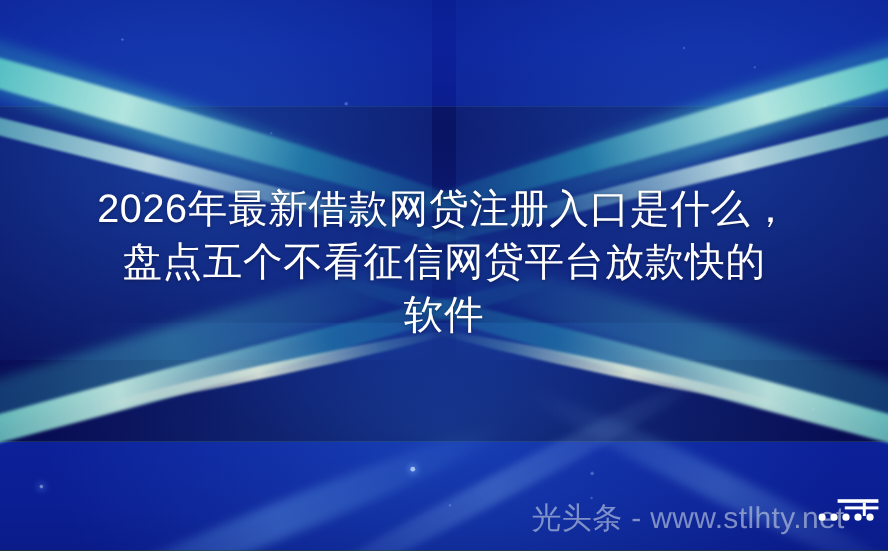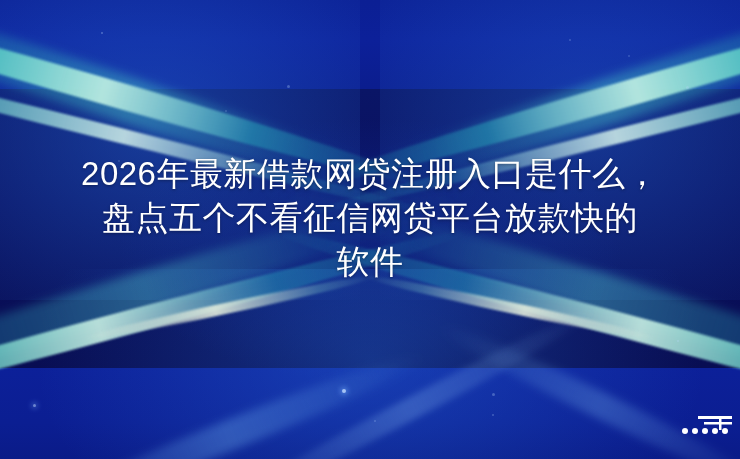--- a/index.html
+++ b/index.html
@@ -244,20 +244,21 @@
   <div class="particle" style="left:492px;top:393px;width:3px;height:3px;opacity:.30;"></div>
   <div class="particle" style="left:492px;top:414px;width:2px;height:2px;opacity:.28;"></div>
   <div class="particle" style="left:374px;top:420px;width:2px;height:2px;opacity:.25;"></div>
   <div class="particle" style="left:677px;top:340px;width:2px;height:2px;opacity:.30;"></div>
   <div class="particle" style="left:118px;top:160px;width:2px;height:2px;opacity:.18;"></div>
 
   <div id="headline">2026年最新借款网贷注册入口是什么，
 盘点五个不看征信网贷平台放款快的
 软件</div>
 
+  <div id="watermark">光头条 - www.stlhty.net</div>
 
   <svg id="wm-logo" viewBox="0 0 56 28">
     <rect x="16" y="1" width="34" height="3" fill="#ffffff"></rect>
     <rect x="22" y="7" width="28" height="2.5" fill="#ffffff"></rect>
     <rect x="37" y="4" width="2.5" height="11" fill="#ffffff"></rect>
     <circle cx="3" cy="16" r="3" fill="#ffffff"></circle>
     <circle cx="13" cy="16" r="3" fill="#ffffff"></circle>
     <circle cx="23" cy="16" r="3" fill="#ffffff"></circle>
     <circle cx="33" cy="16" r="3" fill="#ffffff"></circle>
     <circle cx="43" cy="16" r="3" fill="#ffffff"></circle>

